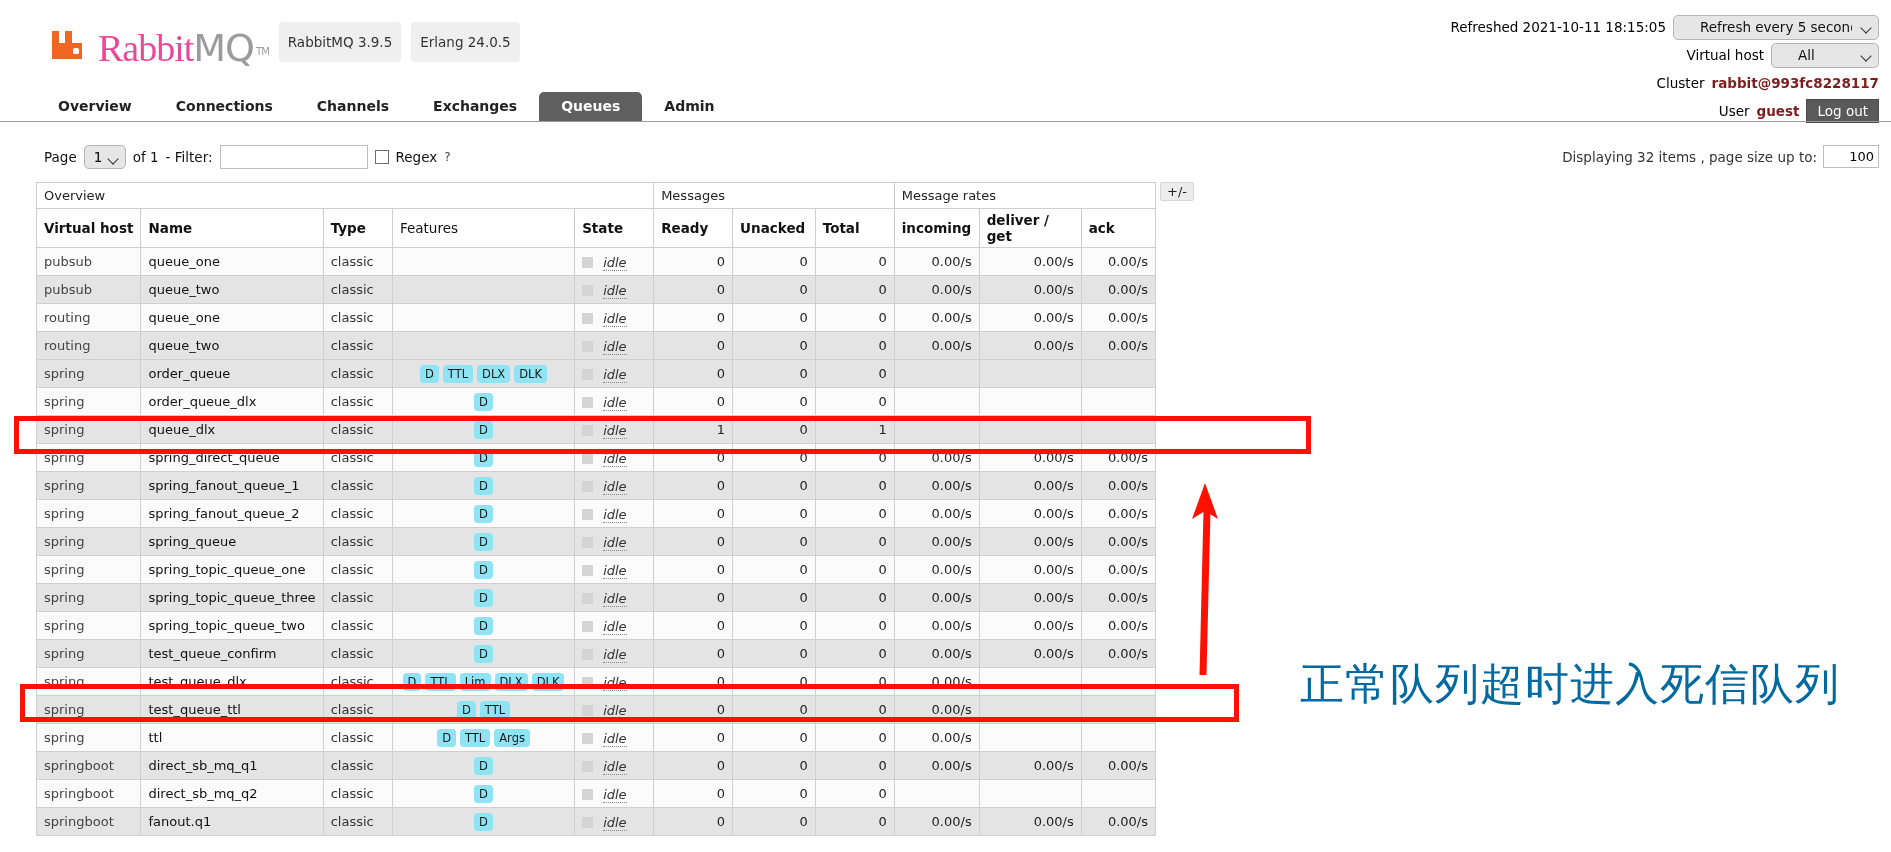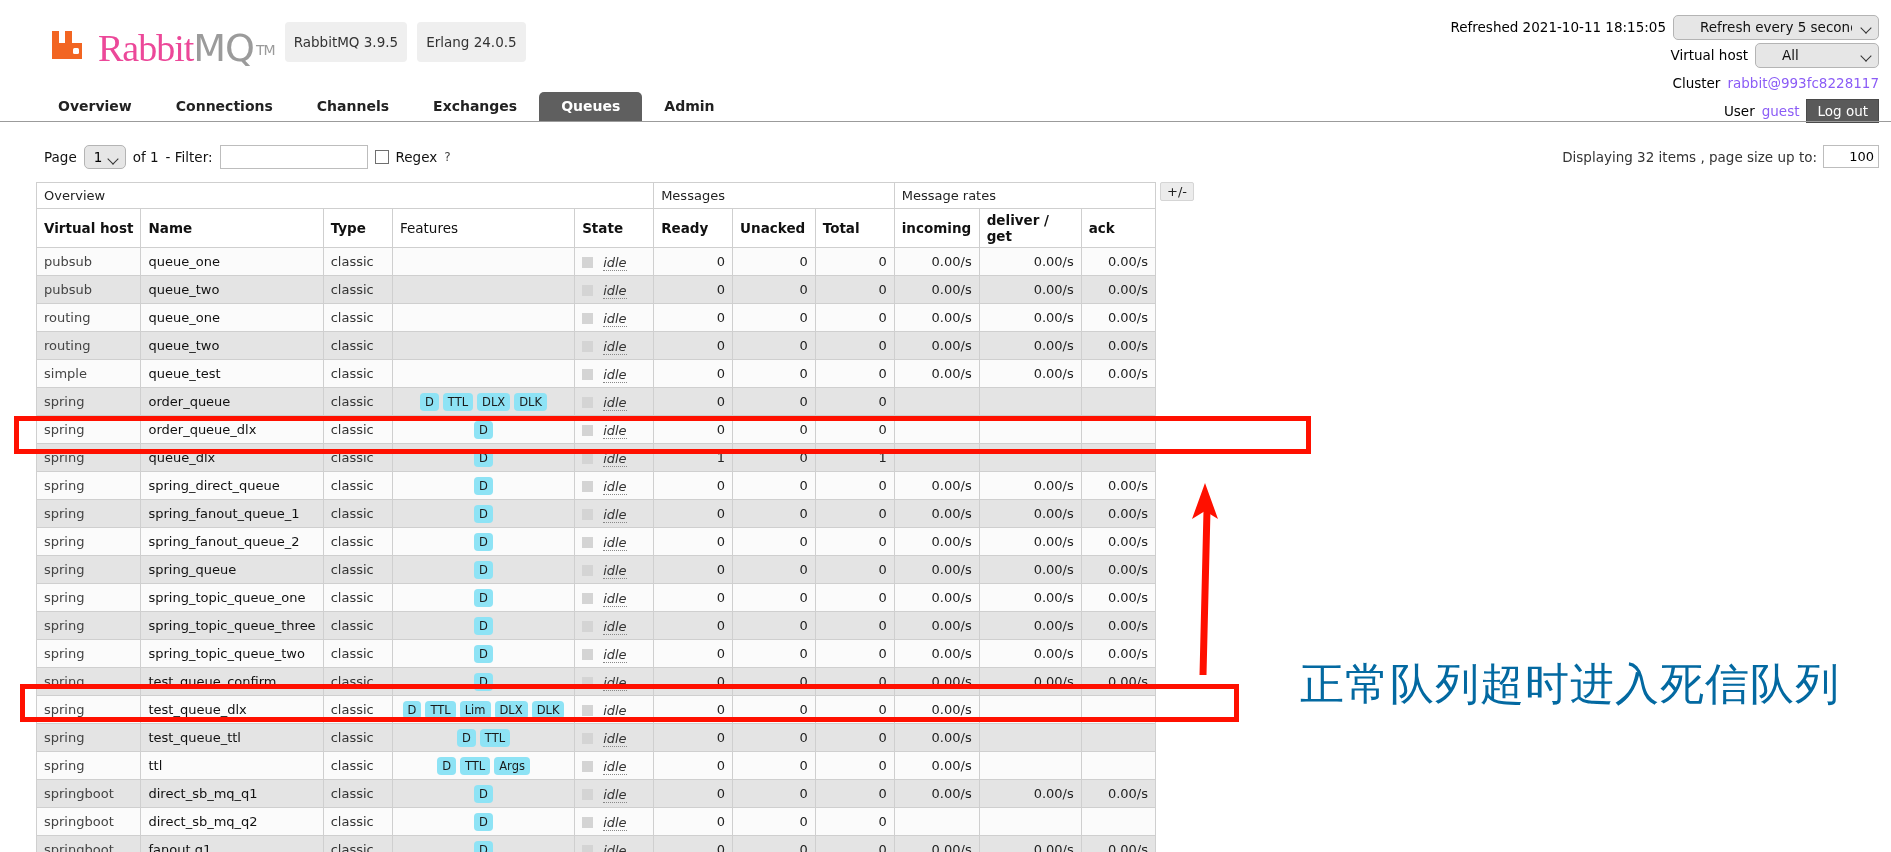--- a/index.html
+++ b/index.html
@@ -37,21 +37,21 @@
     font-size: 38px;
     letter-spacing: -1px;
     line-height: 0.95;
     font-weight: 400;
     font-family: "DejaVu Sans", "Liberation Sans", sans-serif;
   }
   .logo-rabbit { color: #ec4899; font-family: Liberation Serif, serif; }
   .logo-mq { color: #9b9b9b; }
   .logo-tm {
     color: #9b9b9b;
-    font-size: 14px;
+    font-size: 10px;
     margin-left: 2px;
     position: relative;
     top: -6px;
   }
   .version-pill {
     background: #efefef;
     border-radius: 4px;
     padding: 12px 9px;
     font-size: 13.5px;
     color: #333;
@@ -70,21 +70,21 @@
   }
   .tr-row {
     display: flex;
     justify-content: flex-end;
     align-items: center;
     gap: 7px;
     height: 26px;
     margin-bottom: 2px;
   }
   .tr-label { color: #000000; }
-  .tr-strong { font-weight: normal; color: #8b5cf6; }
+  .tr-strong { font-weight: bold; color: #7f1d1d; }
   .sel {
     -webkit-appearance: none;
     appearance: none;
     background: #e6e6e6;
     border: 1px solid #b4b4b4;
     border-radius: 5px;
     padding: 3px 26px 3px 26px;
     font-size: 13.5px;
     font-family: inherit;
     color: #111;
@@ -96,21 +96,21 @@
     content: "";
     position: absolute;
     right: 9px; top: 10px;
     width: 7px; height: 7px;
     border-left: 1.6px solid #333;
     border-bottom: 1.6px solid #333;
     transform: rotate(-45deg);
     pointer-events: none;
   }
   #sel-refresh { width: 206px; }
-  #sel-vhost { width: 124px; }
+  #sel-vhost { width: 108px; }
   .logout-btn {
     background: #5a5a5a;
     color: #fff;
     border: 1px solid #4a4a4a;
     border-radius: 0;
     padding: 3px 10px;
     font-size: 13.5px;
     font-family: inherit;
     cursor: pointer;
     height: 24px;
@@ -500,33 +500,20 @@
             <td class="type">classic</td>
             <td class="feat"></td>
             <td class="state"><span class="state-sq"></span><span class="state-txt">idle</span></td>
             <td class="num">0</td>
             <td class="num">0</td>
             <td class="num">0</td>
             <td class="num">0.00/s</td>
             <td class="num">0.00/s</td>
             <td class="num">0.00/s</td>
           </tr>
-          <tr class="row-even">
-            <td class="vhost">simple</td>
-            <td class="qname">queue_test</td>
-            <td class="type">classic</td>
-            <td class="feat"></td>
-            <td class="state"><span class="state-sq"></span><span class="state-txt">idle</span></td>
-            <td class="num">0</td>
-            <td class="num">0</td>
-            <td class="num">0</td>
-            <td class="num">0.00/s</td>
-            <td class="num">0.00/s</td>
-            <td class="num">0.00/s</td>
-          </tr>
           <tr class="row-odd">
             <td class="vhost">spring</td>
             <td class="qname">order_queue</td>
             <td class="type">classic</td>
             <td class="feat"><span class="badge">D</span><span class="badge">TTL</span><span class="badge">DLX</span><span class="badge">DLK</span></td>
             <td class="state"><span class="state-sq"></span><span class="state-txt">idle</span></td>
             <td class="num">0</td>
             <td class="num">0</td>
             <td class="num">0</td>
             <td class="num"></td>

